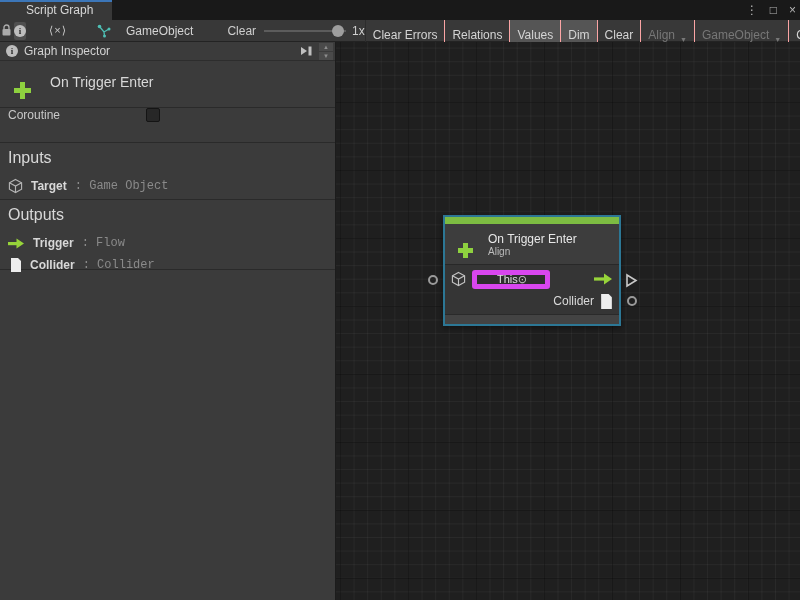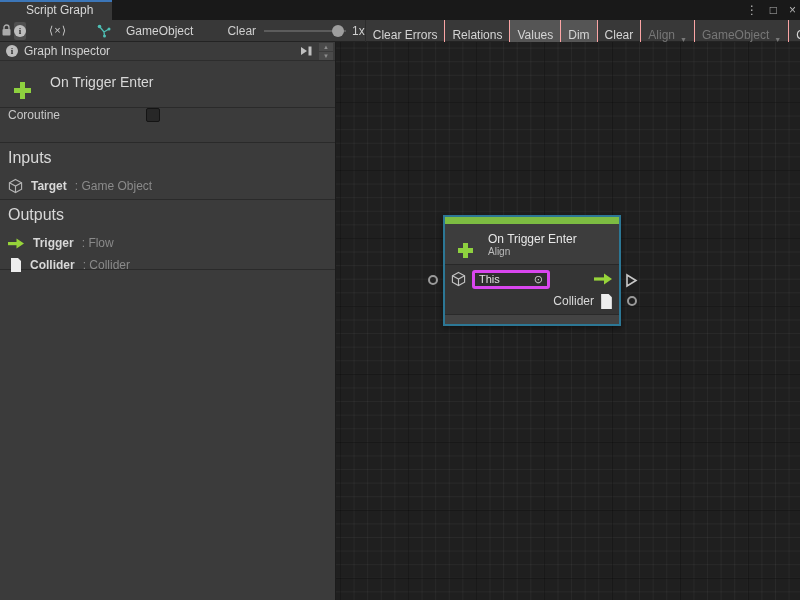--- a/index.html
+++ b/index.html
@@ -85,39 +85,39 @@
 
   .coroutine-row { height:35px; display:flex; padding:0 8px; }
   .coroutine-row .lbl { color:#c8c8c8; font-size:12px; }
   .checkbox { width:14px; height:14px; background:#272727; border:1px solid #141414;
               border-radius:2px; margin-left:86px; }
 
   .io-block { padding:6px 8px 0 8px; }
   .io-head { color:#d8d8d8; font-size:16px; margin-bottom:8px; }
   .io-row { display:flex; align-items:center; gap:8px; height:22px; }
   .io-name { color:#d8d8d8; font-size:12px; font-weight:bold; }
-  .io-type { color:#8a8a8a; font-size:12px; }
+  .io-type { color:#8a8a8a; font-size:12px;font-family:Liberation Mono, monospace; }
   .inputs-block { height:57px; }
   .outputs-block { height:70px; }
   .insp-fill { flex:1; }
 
   
   .node { position:absolute; left:107px; top:173px; width:178px;
           border:2px solid #2c7795; background:#343434;
           box-shadow:0 2px 6px rgba(0,0,0,0.45); }
   .node-colorbar { height:7px; }
   .node-head { height:40px; background:#3d3d3d; display:flex; align-items:center;
                gap:9px; padding:0 8px; }
   .node-title { color:#e8e8e8; font-size:12px; line-height:14px; }
   .node-subtitle { color:#bdbdbd; font-size:10px; }
   .node-body { border-top:1px solid #282828; background:#353535; padding:3px 6px 2px 6px; }
   .port-row { display:flex; align-items:center; height:22px; gap:6px; }
   .port-row.out { justify-content:flex-end; }
-  .this-field { width:78px; height:19px; background:#2e2e2e; border:3px solid #d946ef;
-                border-radius:3px; display:flex; align-items:center; padding:0 4px;
+  .this-field { width:78px; height:19px; background:#2e2e2e; border:5px solid #d946ef;
+                border-radius:3px; display:flex; align-items:center; padding:0 20px;
                 color:#e0e0e0; font-size:11px; }
   .this-field .picker { margin-left:auto; color:#cccccc; font-size:11px; line-height:11px; }
   .flow-arrow { margin-left:auto; display:flex; }
   .collider-lbl { color:#dadada; font-size:12px; }
   .node-footer { height:10px; background:#434343; border-top:1px solid #2a2a2a; }
 
   .port { position:absolute; }
   .port-circle { width:10px; height:10px; border:2px solid #9a9a9a; border-radius:50%; }
   svg { display:block; }
 </style>

